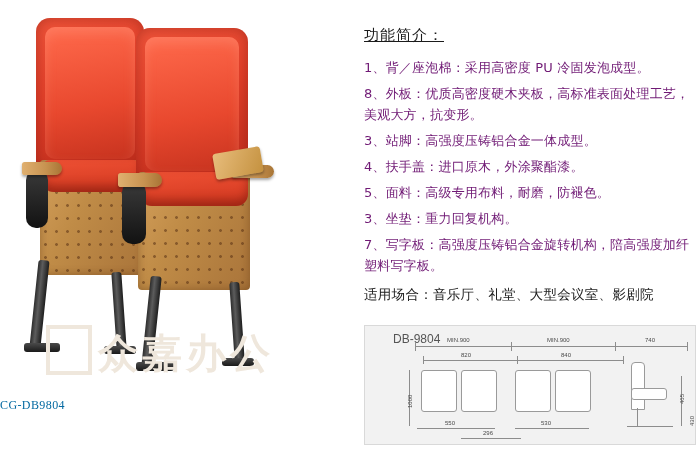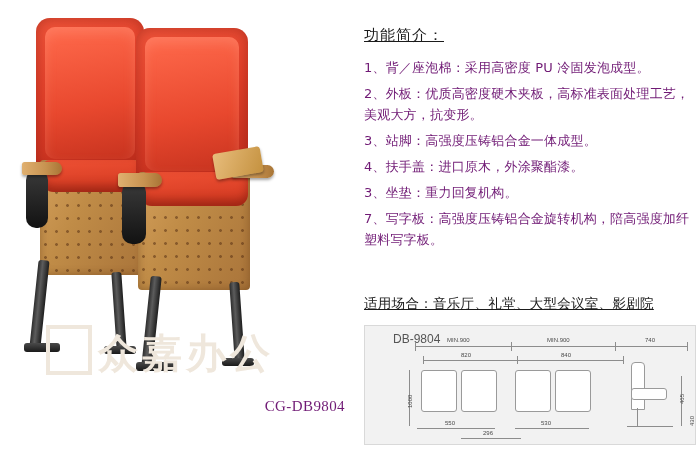--- a/index.html
+++ b/index.html
@@ -123,23 +123,23 @@
     height: 42px;
     border: 4px solid #efe7dc;
     vertical-align: -8px;
     margin-right: 6px;
   }
   .model-caption {
     position: absolute;
     left: 0;
     top: 398px;
     width: 345px;
-    text-align: right;
-    font-size: 15px;
-    color: #701a75;
+    text-align: left;
+    font-size: 12px;
+    color: #0369a1;
     font-family: "Liberation Serif", "DejaVu Serif", serif;
     letter-spacing: 0.4px;
   }
 
   
   .spec-panel {
     position: absolute;
     left: 352px;
     top: 0;
     width: 348px;
@@ -163,25 +163,24 @@
   .spec-item {
     font-size: 13px;
     line-height: 21px;
     color: #701a75;
     margin-bottom: 5px;
     letter-spacing: 0.2px;
   }
   .apply-line {
     position: absolute;
     left: 12px;
-    top: 295px;
+    top: 286px;
     font-size: 13.5px;
     color: #1b1b1b;
     letter-spacing: 0.3px;
-    text-decoration: underline;
   }
 
   
   .drawing-box {
     position: absolute;
     left: 12px;
     top: 325px;
     width: 330px;
     height: 118px;
     background: #f2f2f2;
@@ -262,23 +261,24 @@
     </div>
 
     <div class="model-caption">CG-DB9804</div>
   </div>
 
   <div class="spec-panel">
     <div class="spec-title">功能简介：</div>
 
     <div class="spec-list">
       <div class="spec-item">1、背／座泡棉：采用高密度 PU 冷固发泡成型。</div>
-      <div class="spec-item">2、外板：优质高密度硬木夹板，高标准表面处理工艺，美观大方，抗变形。</div>
+      <div class="spec-item">8、外板：优质高密度硬木夹板，高标准表面处理工艺，美观大方，抗变形。</div>
       <div class="spec-item">3、站脚：高强度压铸铝合金一体成型。</div>
       <div class="spec-item">4、扶手盖：进口原木，外涂聚酯漆。</div>
+      <div class="spec-item">5、面料：高级专用布料，耐磨，防褪色。</div>
       <div class="spec-item">3、坐垫：重力回复机构。</div>
       <div class="spec-item">7、写字板：高强度压铸铝合金旋转机构，陪高强度加纤塑料写字板。</div>
     </div>
 
     <div class="apply-line">适用场合：音乐厅、礼堂、大型会议室、影剧院</div>
 
     <div class="drawing-box">
       <div class="drawing-label">DB-9804</div>
 
       <div class="dwg-line" style="left:50px; top:20px; width:272px; height:1px;"></div>

